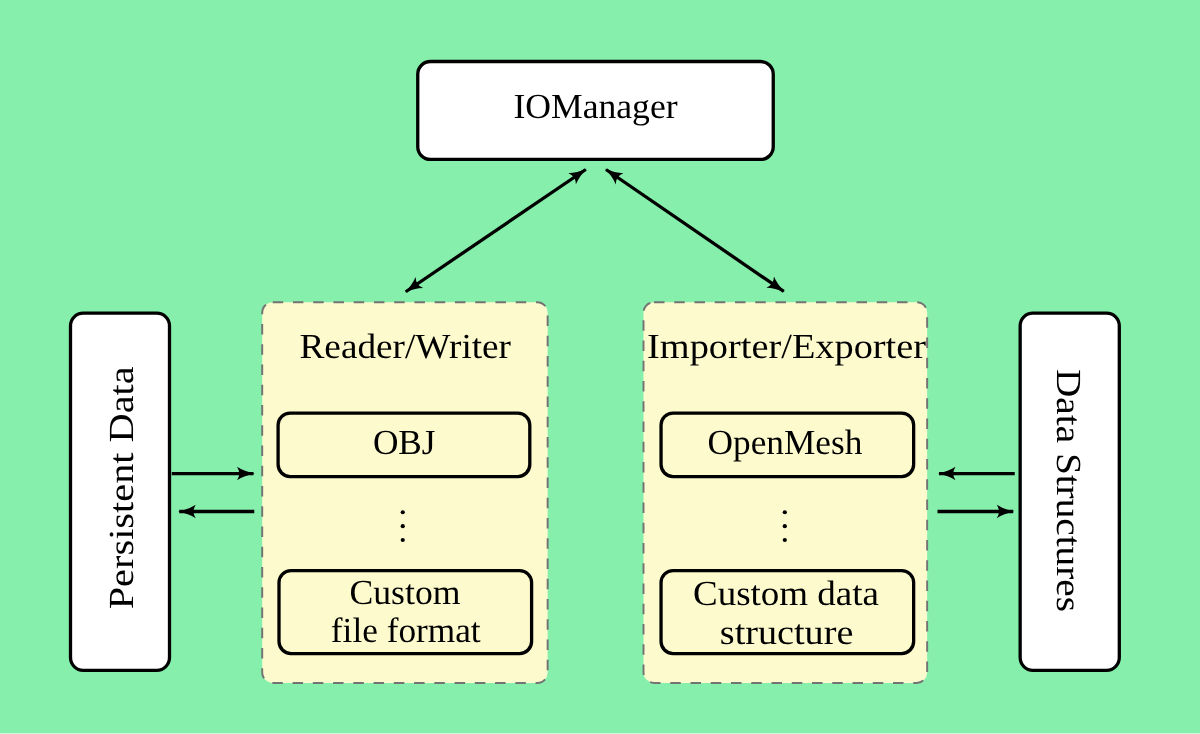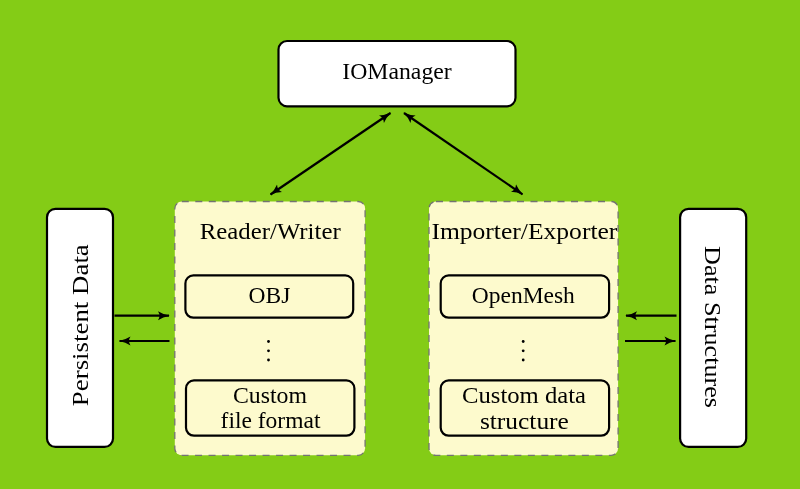--- a/index.html
+++ b/index.html
@@ -1,16 +1,16 @@
 <!DOCTYPE html>
 <html><head>
 <meta charset="utf-8">
 <style>
   html,body{margin:0;padding:0;background:#ffffff;}
-  #canvas{position:relative;width:800px;height:489px;background:#84cc16;overflow:hidden;}
+  #canvas{position:relative;width:800px;height:489px;background:#86efac;overflow:hidden;}
   svg text{font-family:"Liberation Serif",serif;fill:#000;}
 </style>
 </head>
 <body>
 <div id="canvas">
 <svg width="800" height="489" viewBox="0 0 800 489" xmlns="http://www.w3.org/2000/svg">
   <defs>
     <marker id="ah" viewBox="0 0 12 10" refX="11.2" refY="5" markerWidth="12" markerHeight="10" markerUnits="userSpaceOnUse" orient="auto-start-reverse">
       <path d="M0.2,0.5 Q5,3.6 12,5 Q5,6.4 0.2,9.5 Q3.2,5 0.2,0.5 Z" fill="#000"></path>
     </marker>

